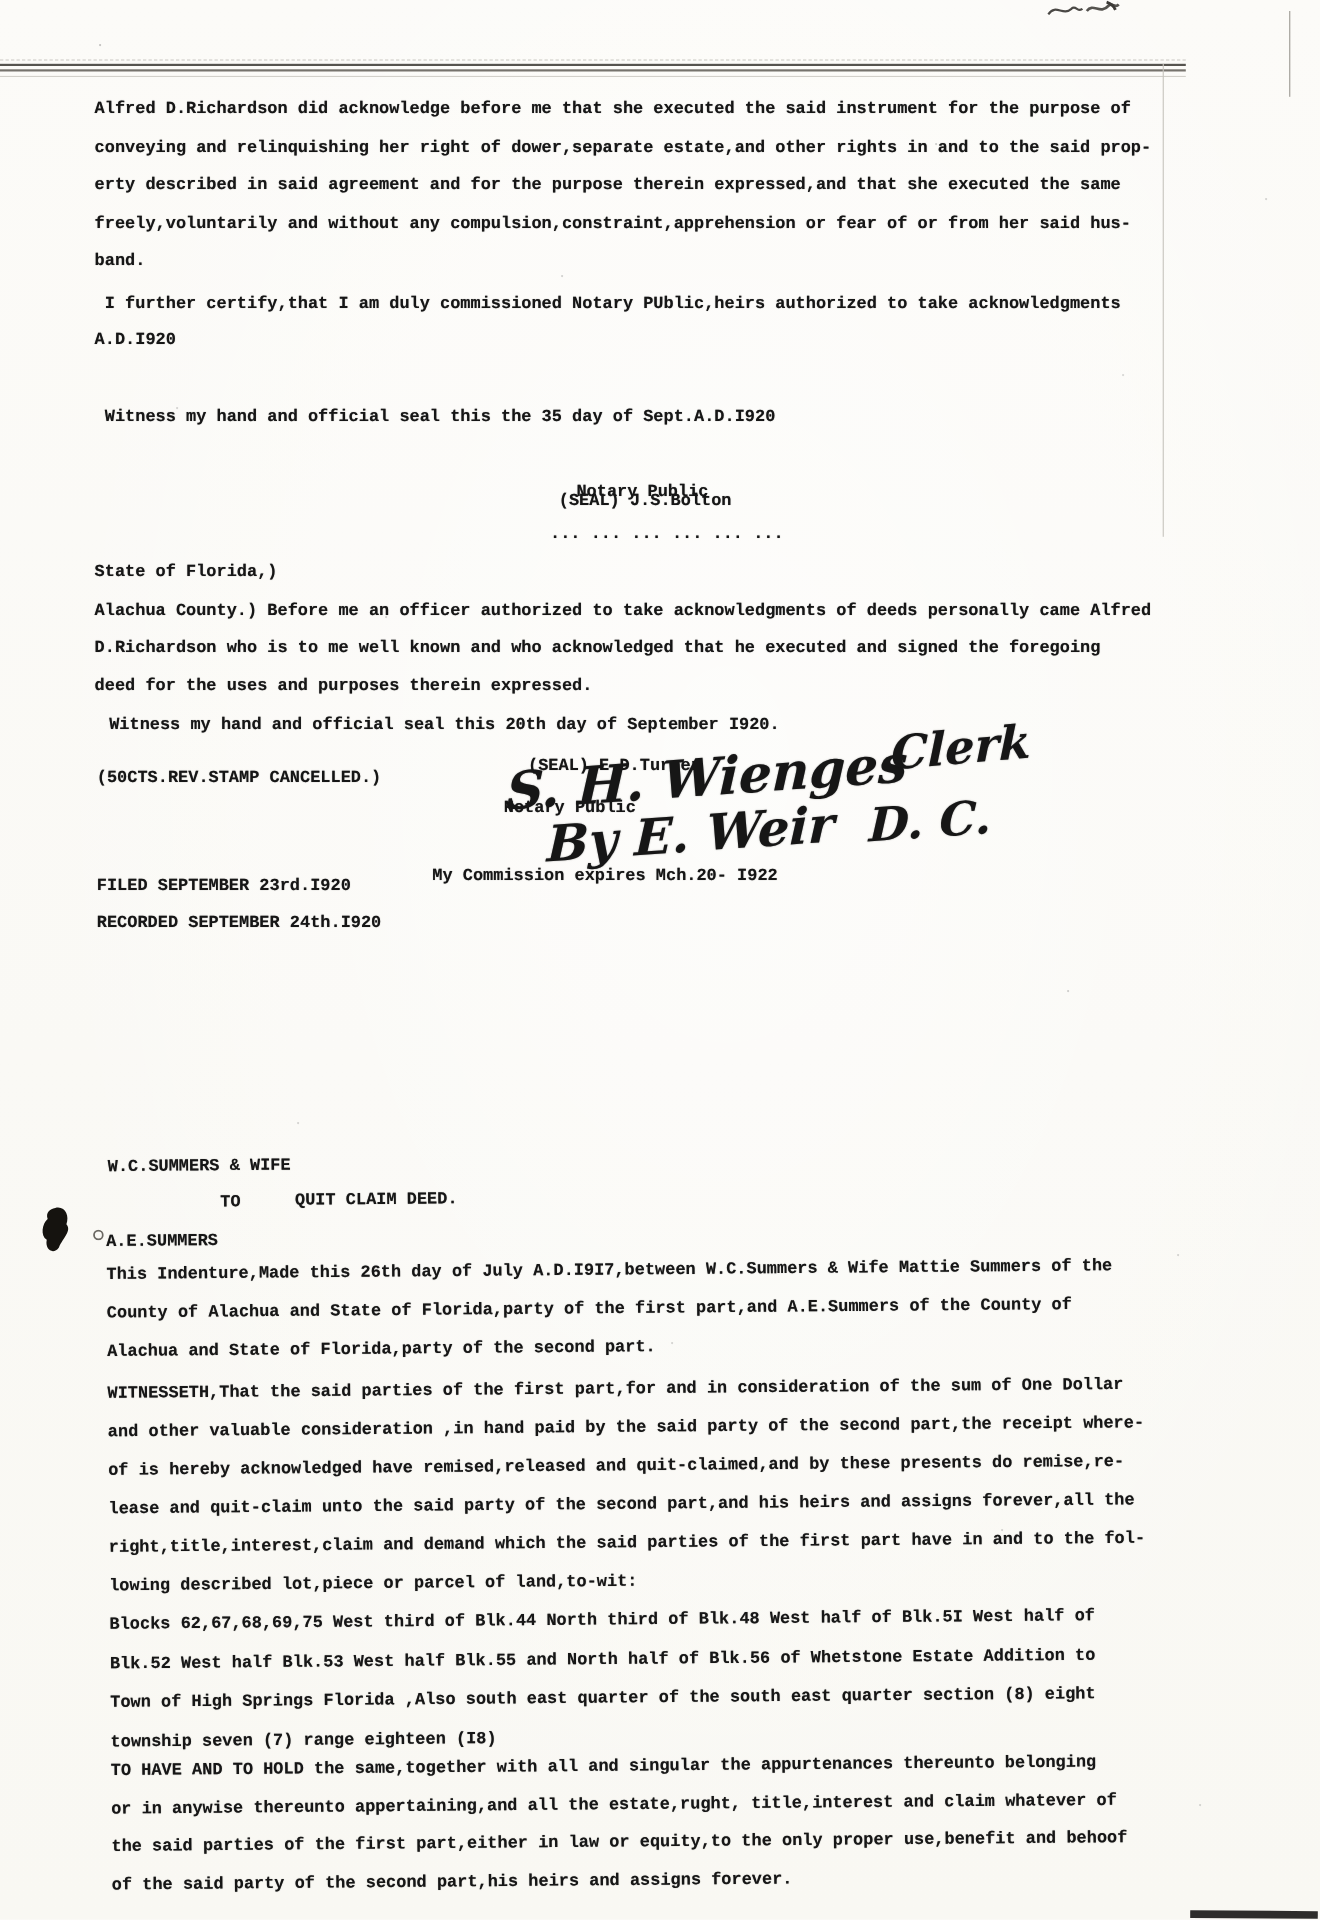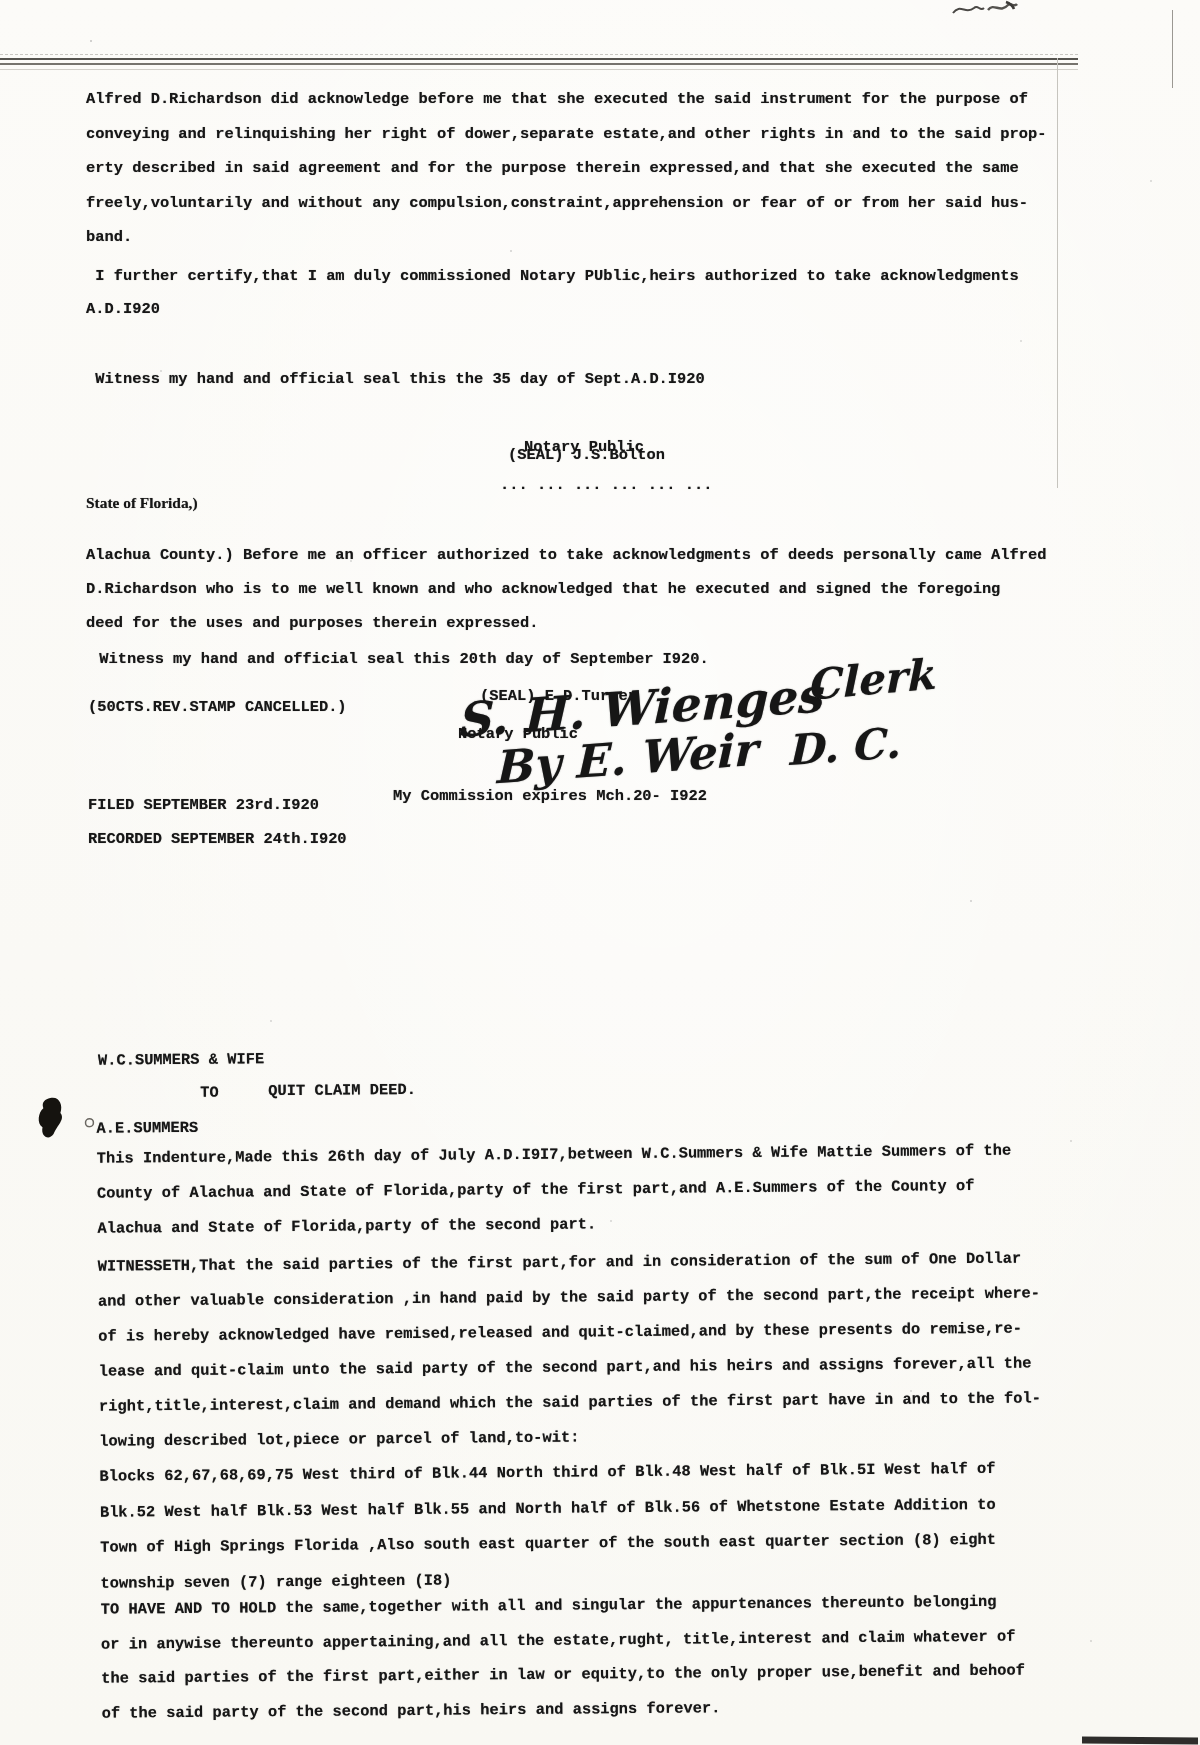--- a/index.html
+++ b/index.html
@@ -71,21 +71,21 @@
   <section>
     <div class="tb" style="left:86px;top:82px;"><div class="tl">Alfred D.Richardson did acknowledge before me that she executed the said instrument for the purpose of</div><div class="tl">conveying and relinquishing her right of dower,separate estate,and other rights in and to the said prop-</div><div class="tl">erty described in said agreement and for the purpose therein expressed,and that she executed the same</div><div class="tl">freely,voluntarily and without any compulsion,constraint,apprehension or fear of or from her said hus-</div><div class="tl">band.</div></div>
     <div class="tb" style="left:86px;top:260px;line-height:33px;"><div class="tl"> I further certify,that I am duly commissioned Notary PUblic,heirs authorized to take acknowledgments</div><div class="tl">A.D.I920</div></div>
     <div class="tb" style="left:86px;top:362px;"> Witness my hand and official seal this the 35 day of Sept.A.D.I920</div>
     <div class="tb" style="left:508px;top:398px;margin-top:40px;">(SEAL) J.S.Bolton</div>
     <div class="tb" style="left:524px;top:430px;">Notary Public</div>
     <div class="tb" style="left:500px;top:468px;">... ... ... ... ... ...</div>
   </section>
 
   <section>
-    <div class="tb" style="left:86px;top:486px;font-family:Liberation Serif, serif;">State of Florida,)</div>
+    <div class="tb" style="left:86px;top:503px;">State of Florida,)</div>
     <div class="tb" style="left:86px;top:538px;line-height:34px;"><div class="tl">Alachua County.) Before me an officer authorized to take acknowledgments of deeds personally came Alfred</div><div class="tl">D.Richardson who is to me well known and who acknowledged that he executed and signed the foregoing</div><div class="tl">deed for the uses and purposes therein expressed.</div></div>
     <div class="tb" style="left:90px;top:642px;"> Witness my hand and official seal this 20th day of September I920.</div>
     <div class="tb" style="left:480px;top:679px;">(SEAL) E.D.Turner</div>
     <div class="tb" style="left:88px;top:690px;">(50CTS.REV.STAMP CANCELLED.)</div>
     <div class="tb" style="left:458px;top:717px;">Notary Public</div>
     <div class="tb" style="left:393px;top:753px;margin-top:26px;">My Commission expires Mch.20- I922</div>
 
     <div class="hw" style="left:460px;top:680px;font-size:47px;transform:rotate(-4deg) skewX(-6deg);">S. H. Wienges</div>
     <div class="hw" style="left:810px;top:655px;font-size:42px;transform:rotate(-5deg) skewX(-6deg);">Clerk</div>
     <div class="hw" style="left:497px;top:732px;font-size:45px;transform:rotate(-4deg) skewX(-6deg);">By E. Weir</div>

